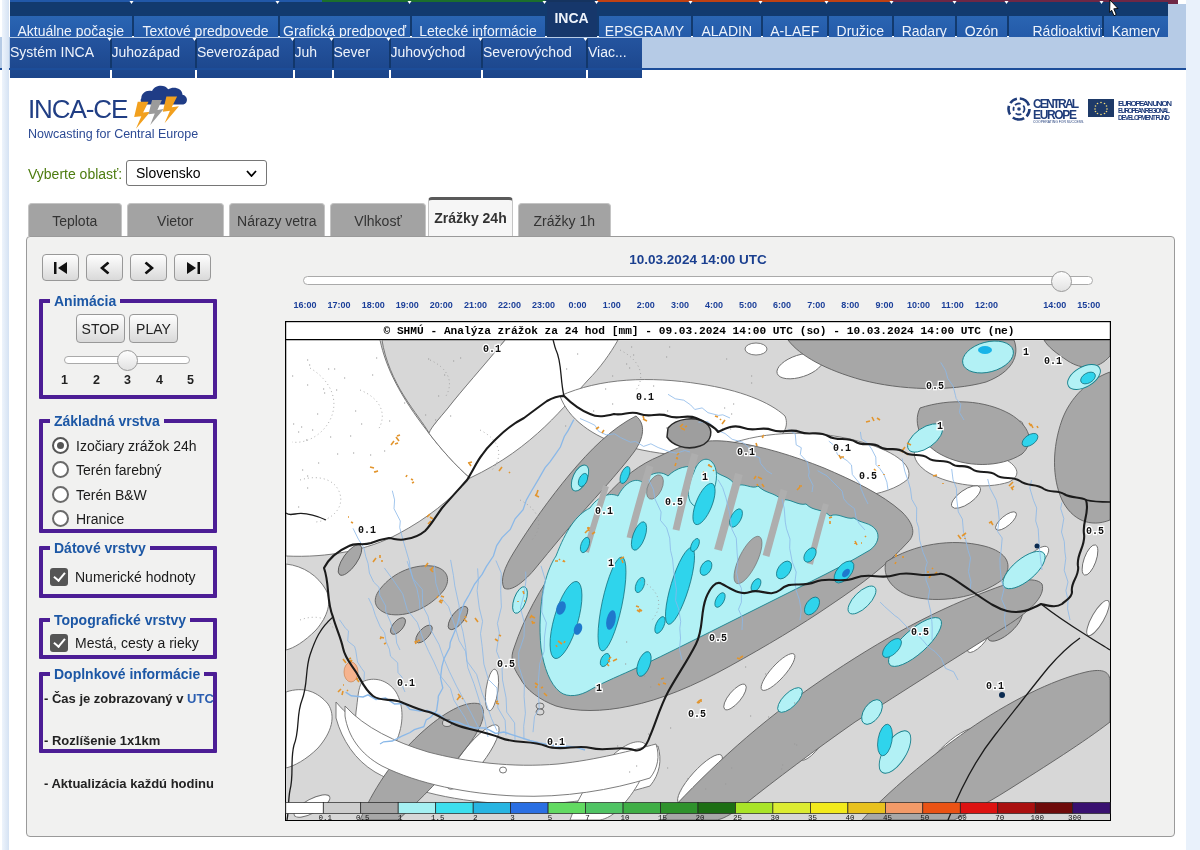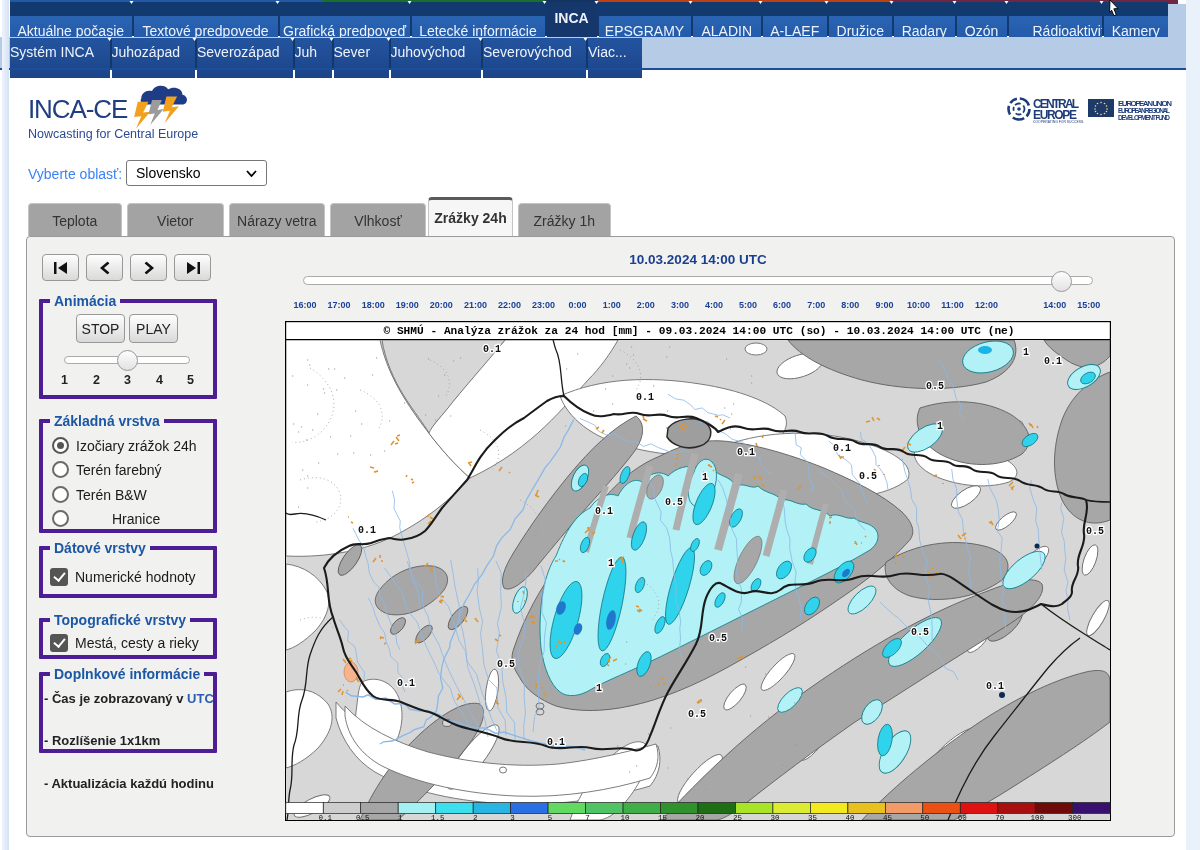--- a/index.html
+++ b/index.html
@@ -15,21 +15,21 @@
   color:#eef3fb; font-size:14px; text-align:center; line-height:31px; white-space:nowrap; overflow:hidden; }
 .t1.active { background:#16376b; top:2px; height:35px; font-weight:bold; line-height:33px; }
 #nav2bg { left:0; top:37px; width:1190px; height:33px; background:#b6cbe6; }
 .t2 { position:absolute; top:1px; height:40px; background:linear-gradient(#24549f,#1b4489);
   color:#eef3fb; font-size:14px; line-height:29px; white-space:nowrap; overflow:hidden; }
 #nav2line { left:0; top:68px; width:1190px; height:2px; background:#1c4d99; }
 .notch { position:absolute; width:0; height:0; border-left:2.5px solid transparent;
   border-right:2.5px solid transparent; border-top:3px solid #ffffff; transform:translateX(-2.5px); z-index:5; }
 #logo-title { position:absolute; left:28px; top:94px; font-size:26px; color:#203e84; letter-spacing:-1.1px; }
 #logo-sub { position:absolute; left:28px; top:127px; font-size:12.5px; color:#2c4a94; }
-#sel-label { position:absolute; left:28px; top:166px; font-size:14px; color:#3b82f6; }
+#sel-label { position:absolute; left:28px; top:166px; font-size:14px; color:#4d7c0f; }
 #sel-box { position:absolute; left:126px; top:160px; width:141px; height:26px; background:#fff;
   border:1px solid #767676; border-radius:3px; font-size:14px; color:#000; padding:4px 9px; }
 #sel-box svg { position:absolute; right:9px; top:9px; }
 .ctab { position:absolute; top:202.5px; height:33.5px; background:#a3a3a3; border:1px solid #c4c4c4;
   border-bottom:none; border-radius:4px 4px 0 0; font-size:14px; color:#333; text-align:center;
   line-height:34px; white-space:nowrap; }
 .ctab.active { top:197px; height:39px; background:#f6f6f6; border-top:3px solid #5a5a5a;
   font-weight:bold; line-height:36px; z-index:3; }
 #panel { left:26px; top:236px; width:1149px; height:601px; background:#f1f1f0;
   border:1.5px solid #9a9a9a; border-radius:4px; }
@@ -223,21 +223,21 @@
   <fieldset style="left:39px;top:413px;width:178px;height:120px;">
       <legend>Základná vrstva</legend>
     </fieldset>
   <div class="radio sel" style="left:52px;top:437px;"></div>
     <div class="lbl" style="left:76px;top:438px;">Izočiary zrážok 24h</div>
   <div class="radio" style="left:52px;top:461px;"></div>
     <div class="lbl" style="left:76px;top:462px;">Terén farebný</div>
   <div class="radio" style="left:52px;top:486px;"></div>
     <div class="lbl" style="left:76px;top:487px;">Terén B&amp;W</div>
   <div class="radio" style="left:52px;top:510px;"></div>
-    <div class="lbl" style="left:76px;top:511px;margin-left:36px;">Hranice</div>
+    <div class="lbl" style="left:76px;top:511px;">Hranice</div>
 
   <fieldset style="left:39px;top:540px;width:178px;height:58px;">
       <legend>Dátové vrstvy</legend>
     </fieldset>
   <div class="check" style="left:50px;top:568px;"></div>
     <div class="lbl" style="left:75px;top:569px;">Numerické hodnoty</div>
 
   <fieldset style="left:39px;top:612px;width:178px;height:47px;">
       <legend>Topografické vrstvy</legend>
     </fieldset>

